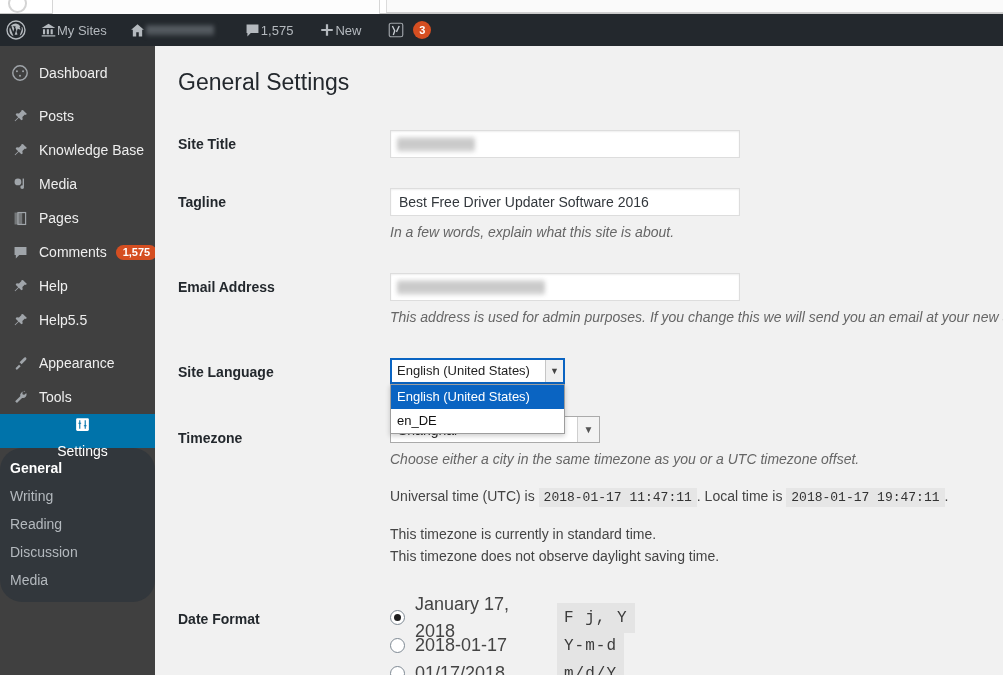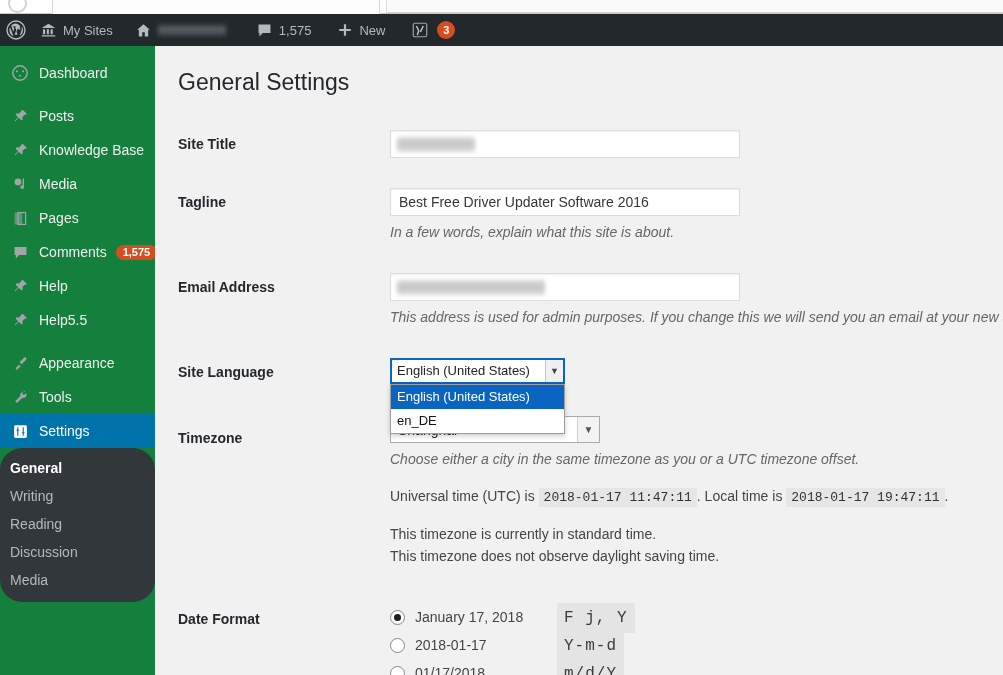--- a/index.html
+++ b/index.html
@@ -53,21 +53,20 @@
     color: #b4b9be;
     font-size: 13px;
     display: flex;
     align-items: center;
   }
   .ab-item {
     display: flex;
     align-items: center;
     height: 32px;
     padding: 0 8px;
-    gap: 6px;
     color: #b4b9be;
     white-space: nowrap;
   }
   .ab-icon { display: inline-flex; align-items: center; justify-content: center; }
   .ab-icon svg { display: block; }
   .wp-logo-wrap { padding-left: 6px; padding-right: 6px; }
 
   .redacted-site {
     display: inline-block;
     width: 68px; height: 11px;
@@ -87,21 +86,21 @@
     color: #fff;
     font-size: 11px;
     font-weight: 600;
   }
 
   
   #adminmenu {
     position: absolute;
     top: 46px; left: 0;
     width: 155px; height: 629px;
-    background: #15803d;
+    background: #404040;
     font-size: 14px;
   }
   .menu-item {
     position: relative;
     display: flex;
     align-items: center;
     height: 34px;
     padding-left: 10px;
     gap: 9px;
     color: #eee;
@@ -112,20 +111,21 @@
     align-items: center;
     justify-content: center;
     color: #a0a5aa;
     flex: 0 0 20px;
   }
   .menu-item .mi-label { flex: 1 1 auto; }
   .menu-sep { height: 9px; }
   .menu-item.current {
     background: #0073aa;
     color: #fff;
+    flex-direction: column;
   }
   .menu-item.current .mi-icon { color: #fff; }
   .menu-item.current::after {
     content: "";
     position: absolute;
     right: -8px; top: 50%;
     margin-top: -8px;
     border: 8px solid transparent;
     border-right-color: #f1f1f1;
   }
@@ -318,21 +318,21 @@
     align-items: center;
     justify-content: center;
     flex: 0 0 15px;
   }
   .radio.checked::after {
     content: "";
     width: 7px; height: 7px;
     border-radius: 50%;
     background: #1e1e1e;
   }
-  .radio-label { width: 132px; font-size: 14px; color: #444; }
+  .radio-label { width: 132px; font-size: 18px; color: #444; }
   code.fmt {
     font-family: "Liberation Mono", monospace;
     font-size: 16px;
     background: #e4e4e4;
     padding: 3px 7px;
     color: #3c3c3c;
     letter-spacing: 1px;
   }
 </style>
 </head>

